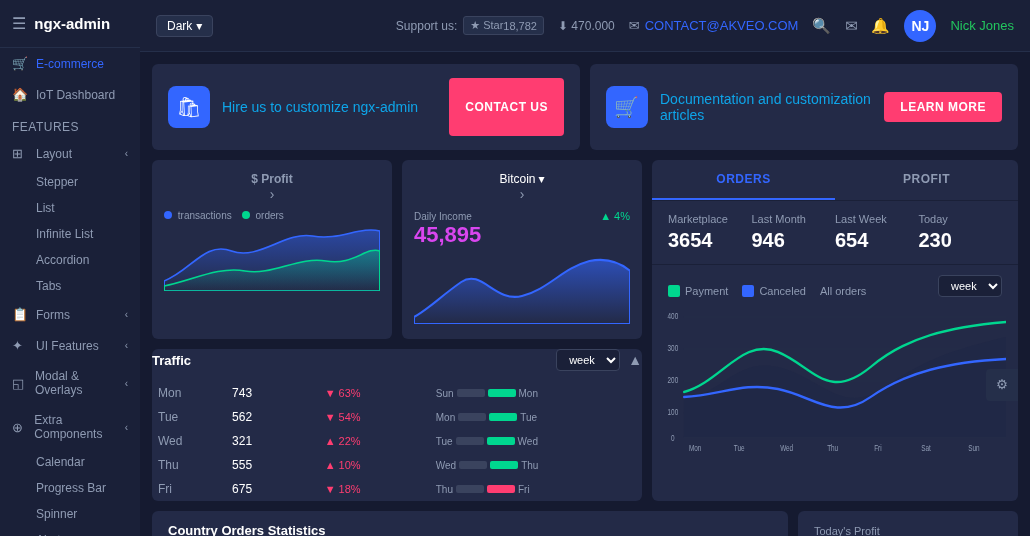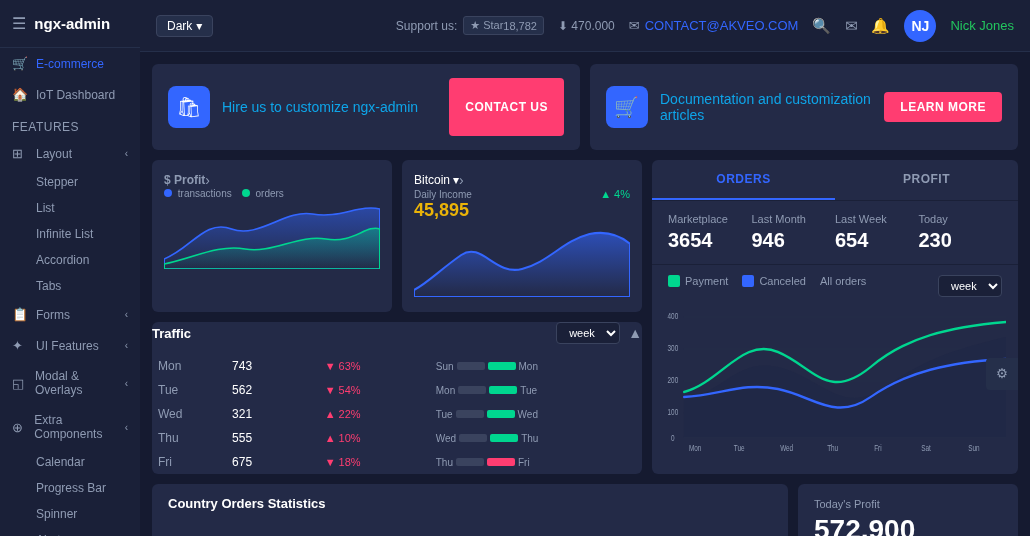--- a/index.html
+++ b/index.html
@@ -54,31 +54,31 @@
     
     .left-panel { width: 490px; flex-shrink: 0; display: flex; flex-direction: column; gap: 10px; }
 
     
     .cards-row { display: flex; gap: 10px; }
 
     .card { background: #232a47; border-radius: 6px; padding: 12px; }
     .card-profit { flex: 1; }
     .card-bitcoin { flex: 1; }
 
-    .card-header { display: flex; justify-content: flex-start; align-items: center; margin-bottom: 0; }
+    .card-header { display: flex; justify-content: center; align-items: center; margin-bottom: 8px; flex-direction: column; }
     .card-title { color: #8f9bb3; font-size: 12px; font-weight: 600; }
     .card-more { color: #8f9bb3; cursor: pointer; font-size: 14px; }
     .legend { display: flex; gap: 10px; font-size: 10px; color: #8f9bb3; }
     .legend-dot { width: 8px; height: 8px; border-radius: 50%; display: inline-block; margin-right: 3px; }
 
     
     .chart-area { width: 100%; height: 70px; }
     .bitcoin-dropdown { background: transparent; border: none; color: #fff; font-size: 12px; cursor: pointer; display: flex; align-items: center; gap: 3px; }
     .daily-income-label { color: #8f9bb3; font-size: 10px; }
-    .daily-income-value { color: #eab308; font-size: 18px; font-weight: 700; }
+    .daily-income-value { color: #d946ef; font-size: 22px; font-weight: 700; }
     .daily-income-change { color: #00d68f; font-size: 11px; }
 
     
     .traffic-card { background: #232a47; border-radius: 6px; }
     .traffic-header { display: flex; justify-content: space-between; align-items: center; margin-bottom: 10px; }
     .traffic-title { color: #fff; font-size: 13px; font-weight: 600; }
     .week-select { background: #1a2038; border: 1px solid #3a435e; color: #fff; padding: 3px 8px; border-radius: 4px; font-size: 11px; cursor: pointer; }
     .traffic-toggle { color: #8f9bb3; cursor: pointer; font-size: 14px; }
     .traffic-table { width: 100%; border-collapse: collapse; }
     .traffic-table td { padding: 4px 6px; font-size: 12px; }
@@ -96,21 +96,21 @@
     .right-panel { flex: 1; background: #232a47; border-radius: 6px; display: flex; flex-direction: column; }
     .tabs-header { display: flex; border-bottom: 1px solid #1a2038; }
     .tab { flex: 1; text-align: center; padding: 12px; font-size: 12px; font-weight: 600; color: #8f9bb3; cursor: pointer; text-transform: uppercase; letter-spacing: 0.5px; }
     .tab.active { color: #36f; border-bottom: 2px solid #36f; }
 
     .orders-stats { display: flex; padding: 12px 16px; gap: 0; border-bottom: 1px solid #1a2038; }
     .stat-item { flex: 1; }
     .stat-label { color: #8f9bb3; font-size: 11px; margin-bottom: 4px; }
     .stat-value { color: #fff; font-size: 20px; font-weight: 700; }
 
-    .chart-legend { display: flex; align-items: flex-start; gap: 14px; padding: 10px 16px; }
+    .chart-legend { display: flex; align-items: flex-end; gap: 14px; padding: 10px 16px; }
     .legend-item { display: flex; align-items: center; gap: 5px; font-size: 11px; color: #8f9bb3; }
     .legend-square { width: 12px; height: 12px; border-radius: 2px; }
     .chart-week-select { margin-left: auto; background: #1a2038; border: 1px solid #3a435e; color: #fff; padding: 3px 8px; border-radius: 4px; font-size: 11px; cursor: pointer; }
 
     .line-chart-area { flex: 1; padding: 0 12px 8px; position: relative; }
 
     
     .settings-btn { position: absolute; right: -12px; top: 50%; transform: translateY(-50%); background: #252f4a; border: none; color: #8f9bb3; width: 32px; height: 32px; display: flex; align-items: center; justify-content: center; cursor: pointer; border-radius: 4px 0 0 4px; }
 
     

